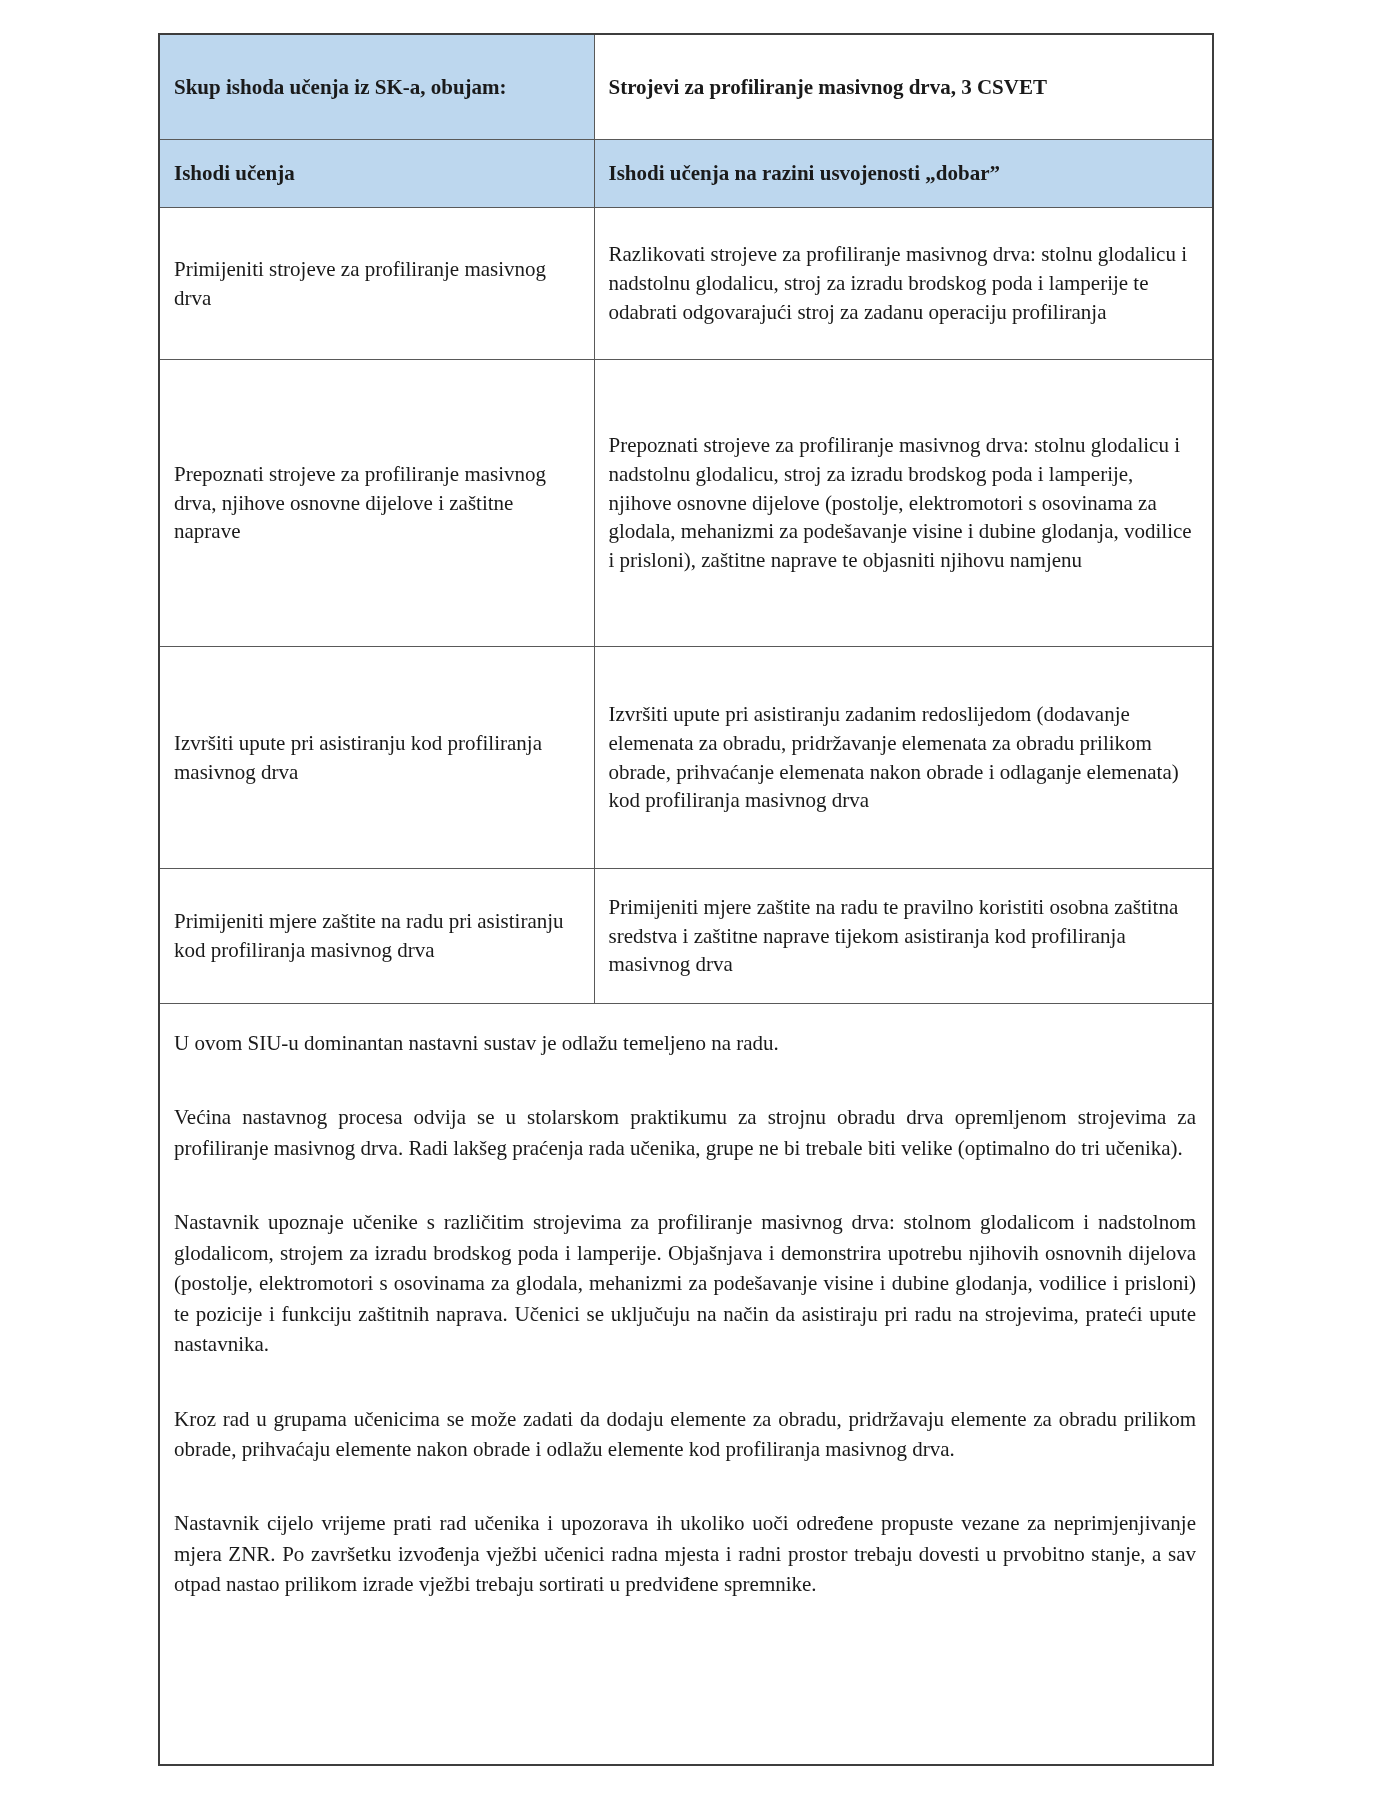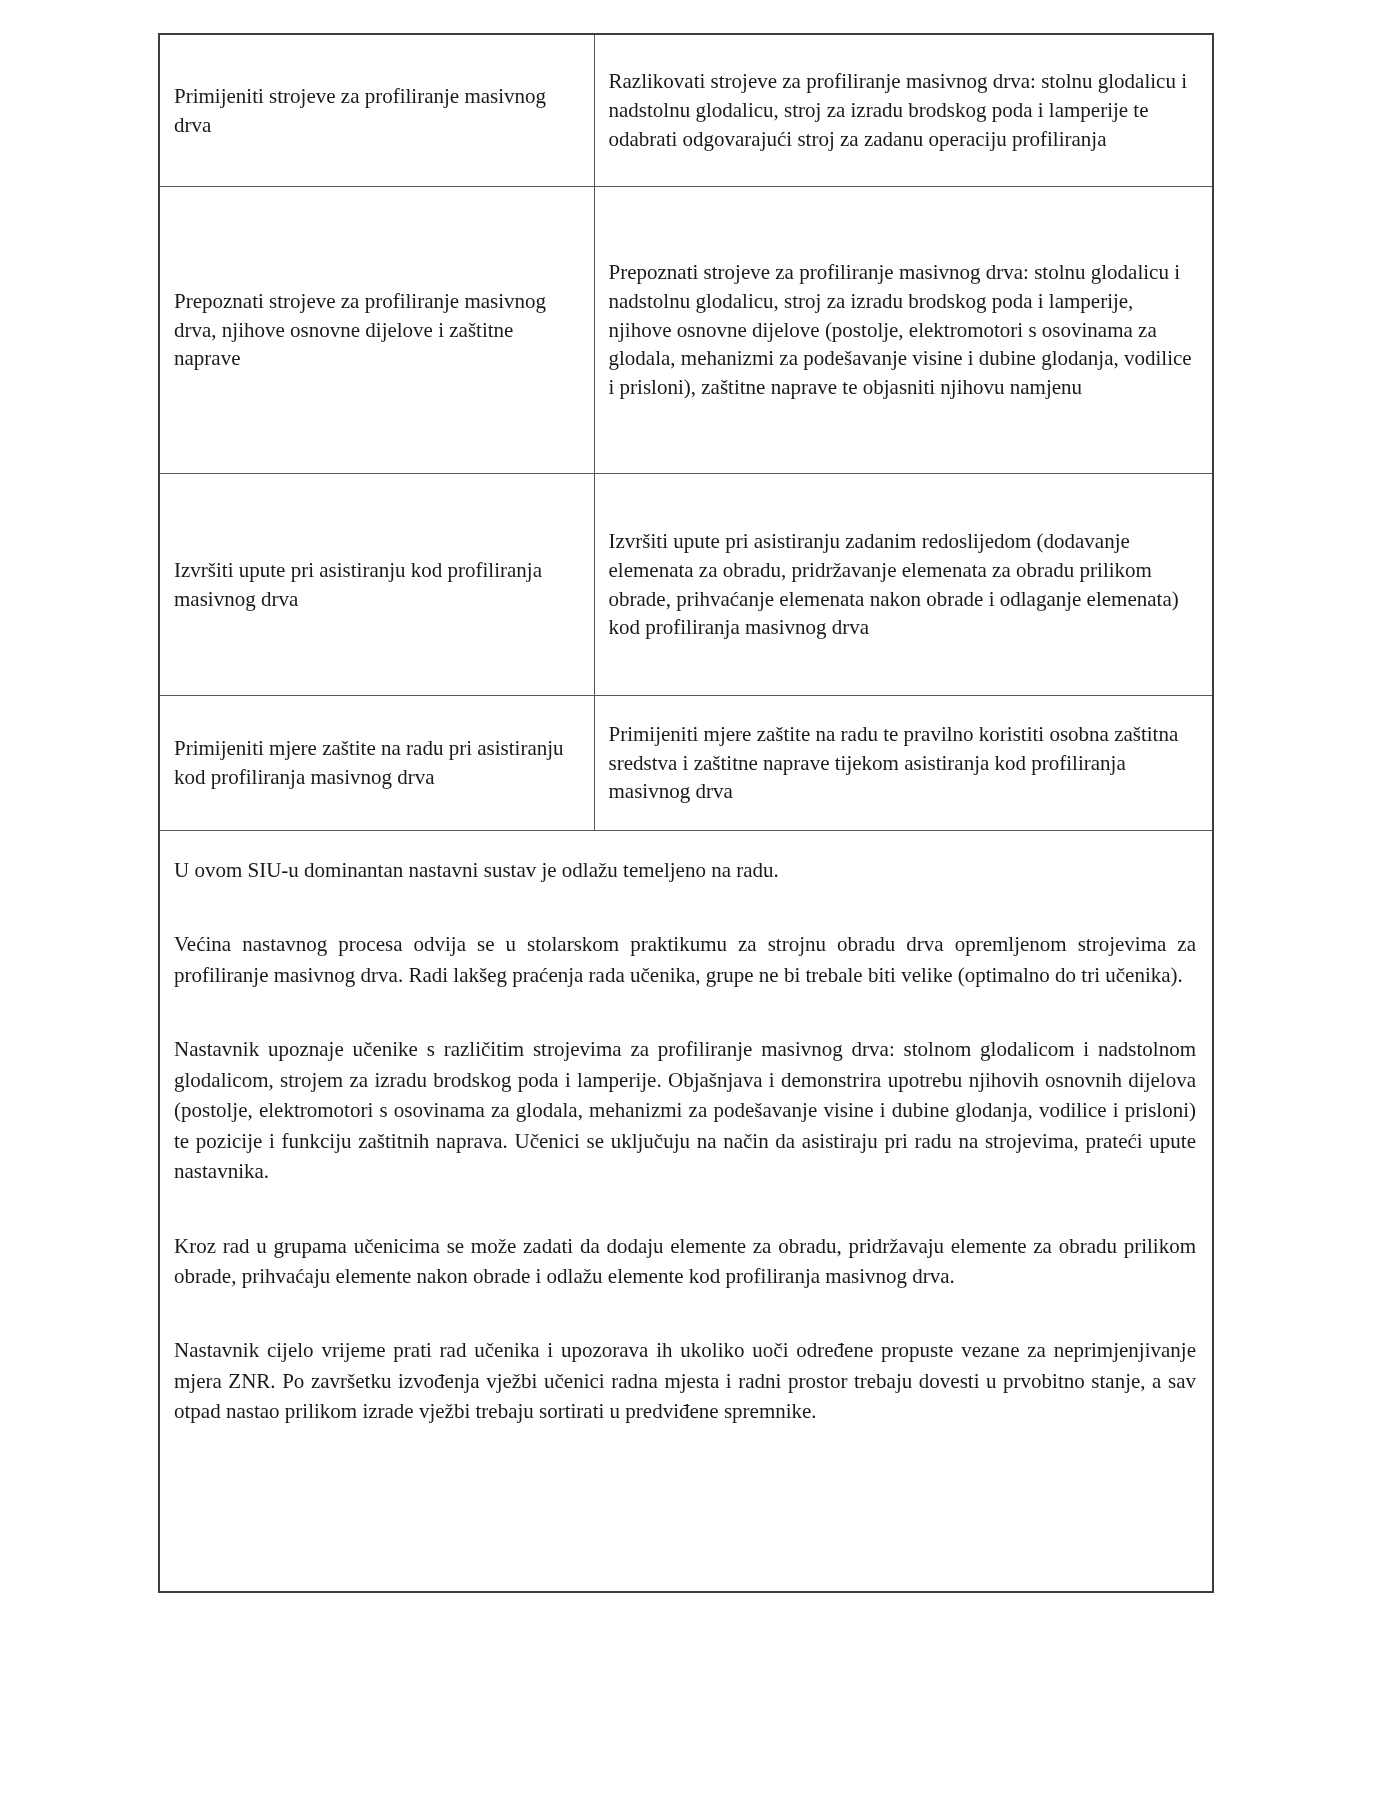--- a/index.html
+++ b/index.html
@@ -59,20 +59,28 @@
 </style>
 </head>
 <body>
 
 <table class="doc-table">
   <colgroup>
     <col class="col-left">
     <col class="col-right">
   </colgroup>
   <tbody>
+    <tr class="r1">
+      <td class="blue bold">Skup ishoda učenja iz SK-a, obujam:</td>
+      <td class="bold">Strojevi za profiliranje masivnog drva, 3 CSVET</td>
+    </tr>
+    <tr class="r2">
+      <td class="blue bold">Ishodi učenja</td>
+      <td class="blue bold">Ishodi učenja na razini usvojenosti „dobar”</td>
+    </tr>
     <tr class="r3">
       <td>Primijeniti strojeve za profiliranje masivnog drva</td>
       <td>Razlikovati strojeve za profiliranje masivnog drva: stolnu glodalicu i nadstolnu glodalicu, stroj za izradu brodskog poda i lamperije te odabrati odgovarajući stroj za zadanu operaciju profiliranja</td>
     </tr>
     <tr class="r4">
       <td>Prepoznati strojeve za profiliranje masivnog drva, njihove osnovne dijelove i zaštitne naprave</td>
       <td>Prepoznati strojeve za profiliranje masivnog drva: stolnu glodalicu i nadstolnu glodalicu, stroj za izradu brodskog poda i lamperije, njihove osnovne dijelove (postolje, elektromotori s osovinama za glodala, mehanizmi za podešavanje visine i dubine glodanja, vodilice i prisloni), zaštitne naprave te objasniti njihovu namjenu</td>
     </tr>
     <tr class="r5">
       <td>Izvršiti upute pri asistiranju kod profiliranja masivnog drva</td>

